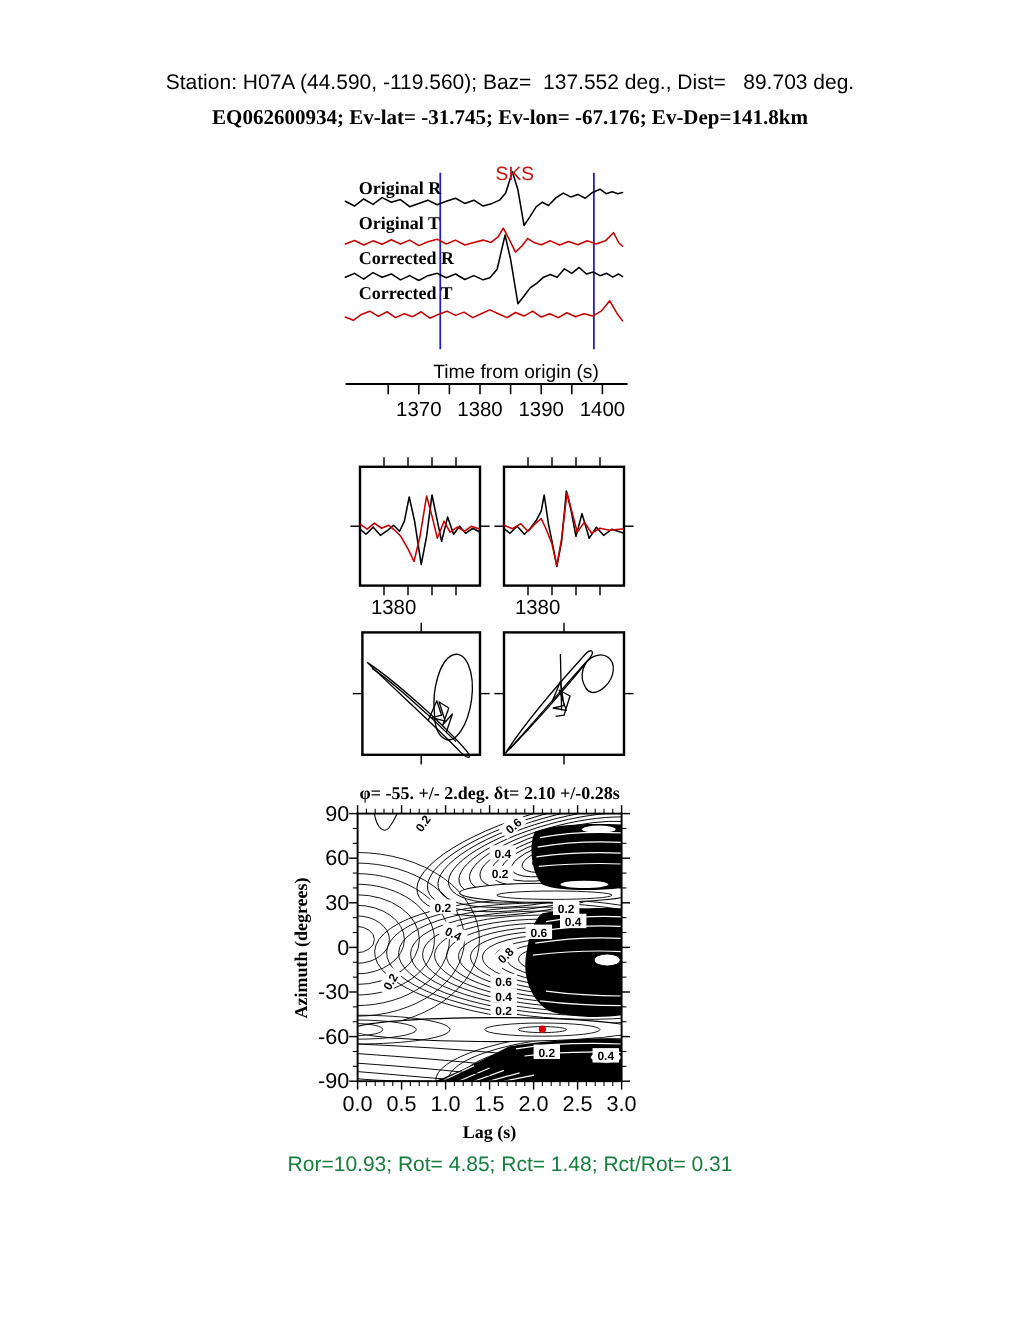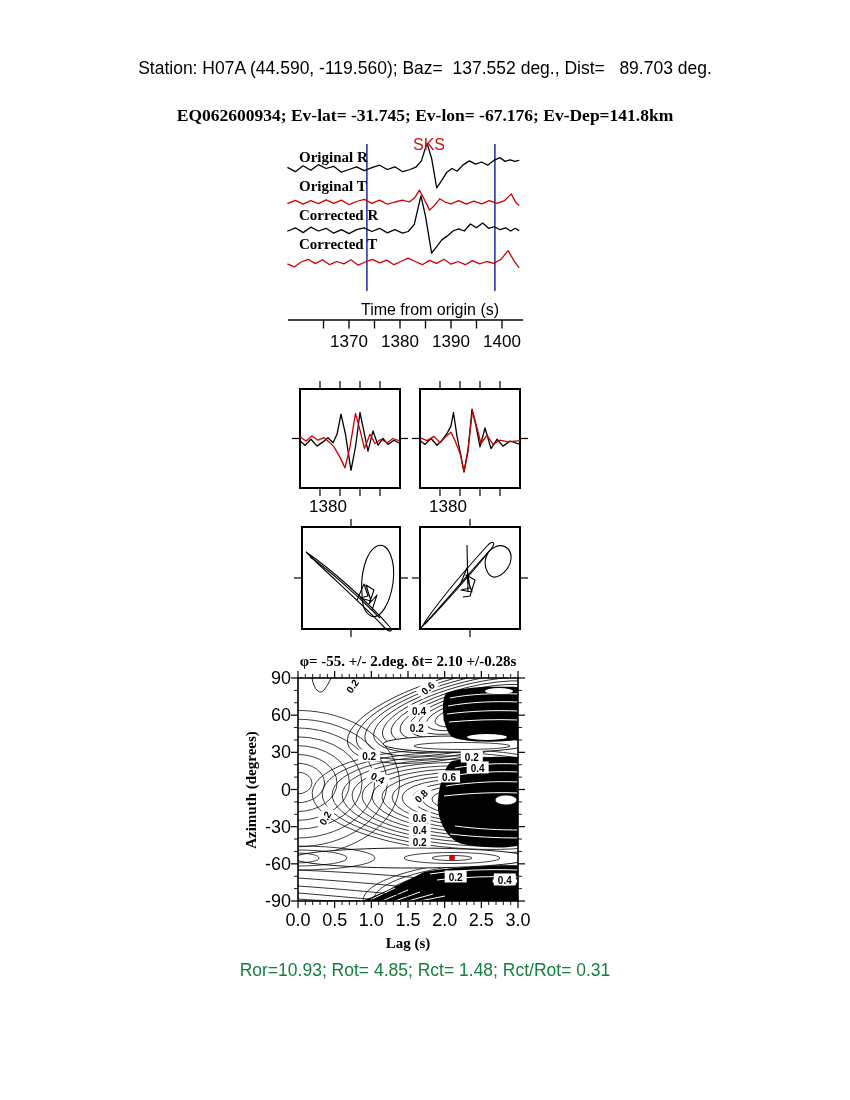--- a/index.html
+++ b/index.html
@@ -1,20 +1,20 @@
 <!DOCTYPE html>
 <html><head>
 <meta charset="utf-8">
 <style>
   html,body{margin:0;padding:0;background:#fff;}
   .page{position:relative;width:850px;height:1100px;background:#ffffff;overflow:hidden;
         font-family:"Liberation Sans",sans-serif;}
   .hdr1{position:absolute;top:58px;left:0;width:850px;text-align:center;
         font:17.5px "Liberation Sans",sans-serif;color:#000;white-space:pre;}
-  .hdr2{position:absolute;top:105px;left:0;width:850px;text-align:center;
+  .hdr2{position:absolute;top:87px;left:0;width:850px;text-align:center;
         font:bold 17.5px "Liberation Serif",serif;color:#000;white-space:pre;}
   .ftr{position:absolute;top:960px;left:0;width:850px;text-align:center;
        font:17.5px "Liberation Sans",sans-serif;color:#15803d;white-space:pre;}
   svg{position:absolute;top:0;left:0;}
   .sans17{font:17px "Liberation Sans",sans-serif;fill:#000;}
   .sans18{font:18px "Liberation Sans",sans-serif;fill:#000;}
   .sans16{font:16px "Liberation Sans",sans-serif;fill:#000;}
   .serifb15{font:bold 15px "Liberation Serif",serif;fill:#000;}
   .sans10b{font:bold 10px "Liberation Sans",sans-serif;fill:#000;}
 </style>

